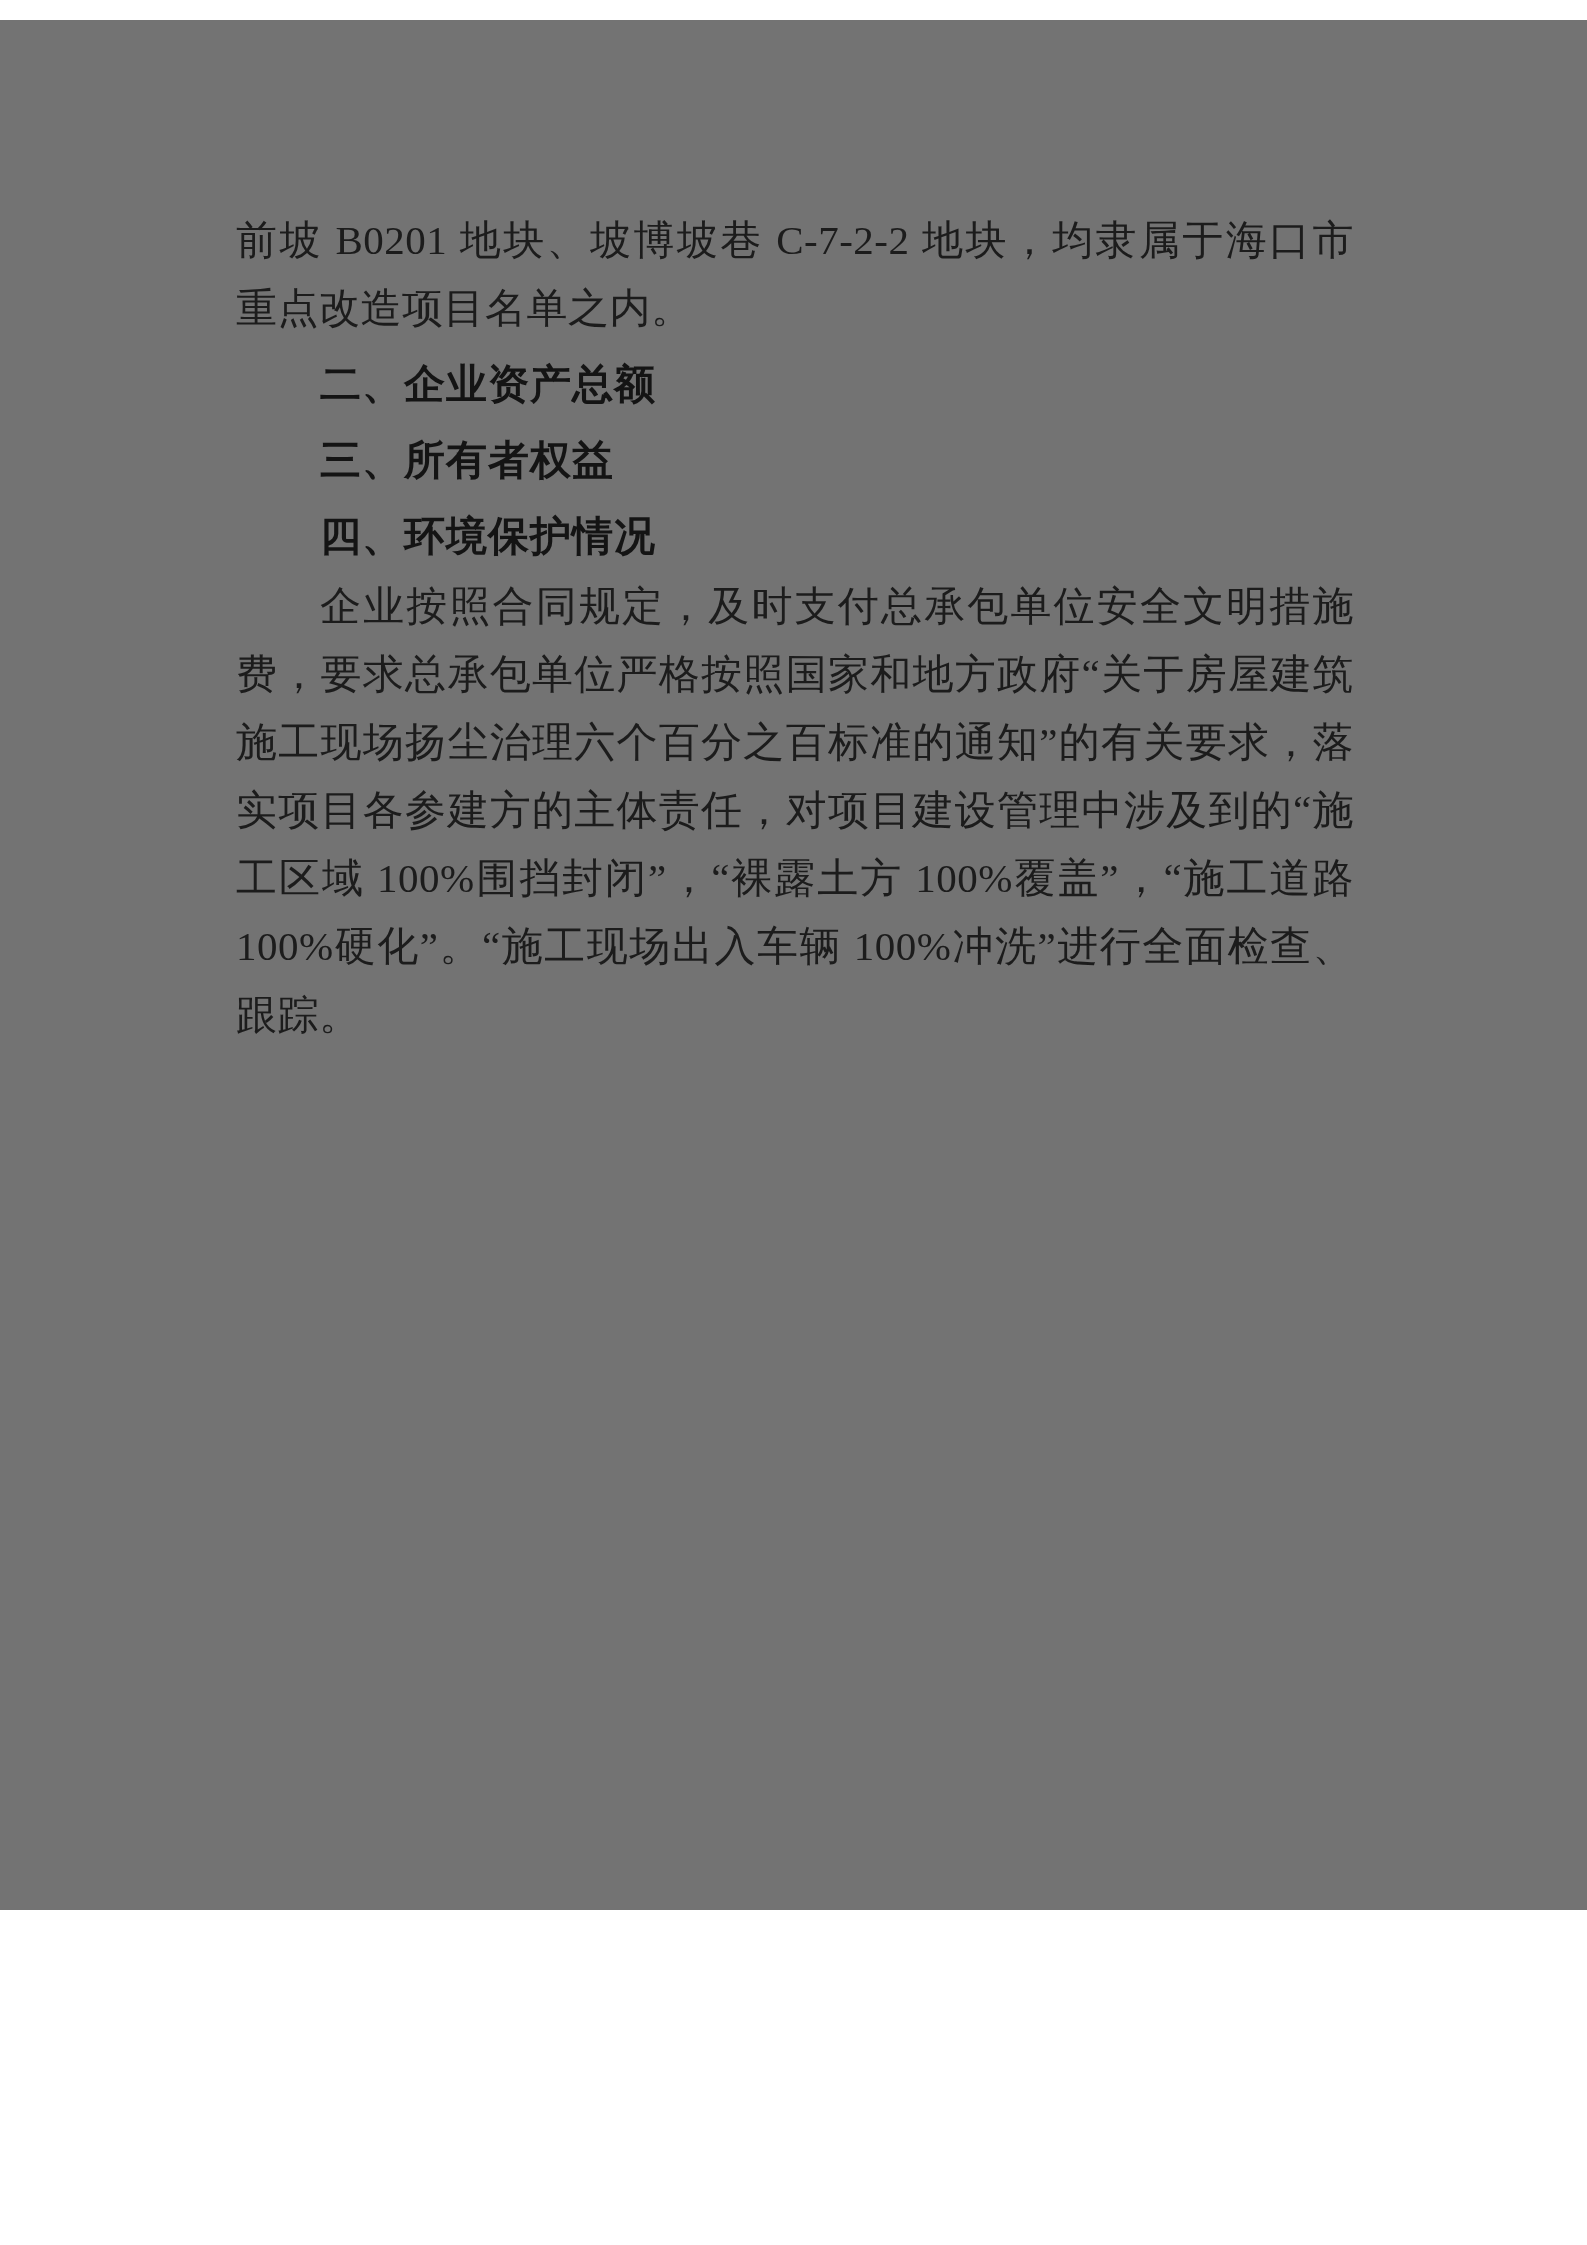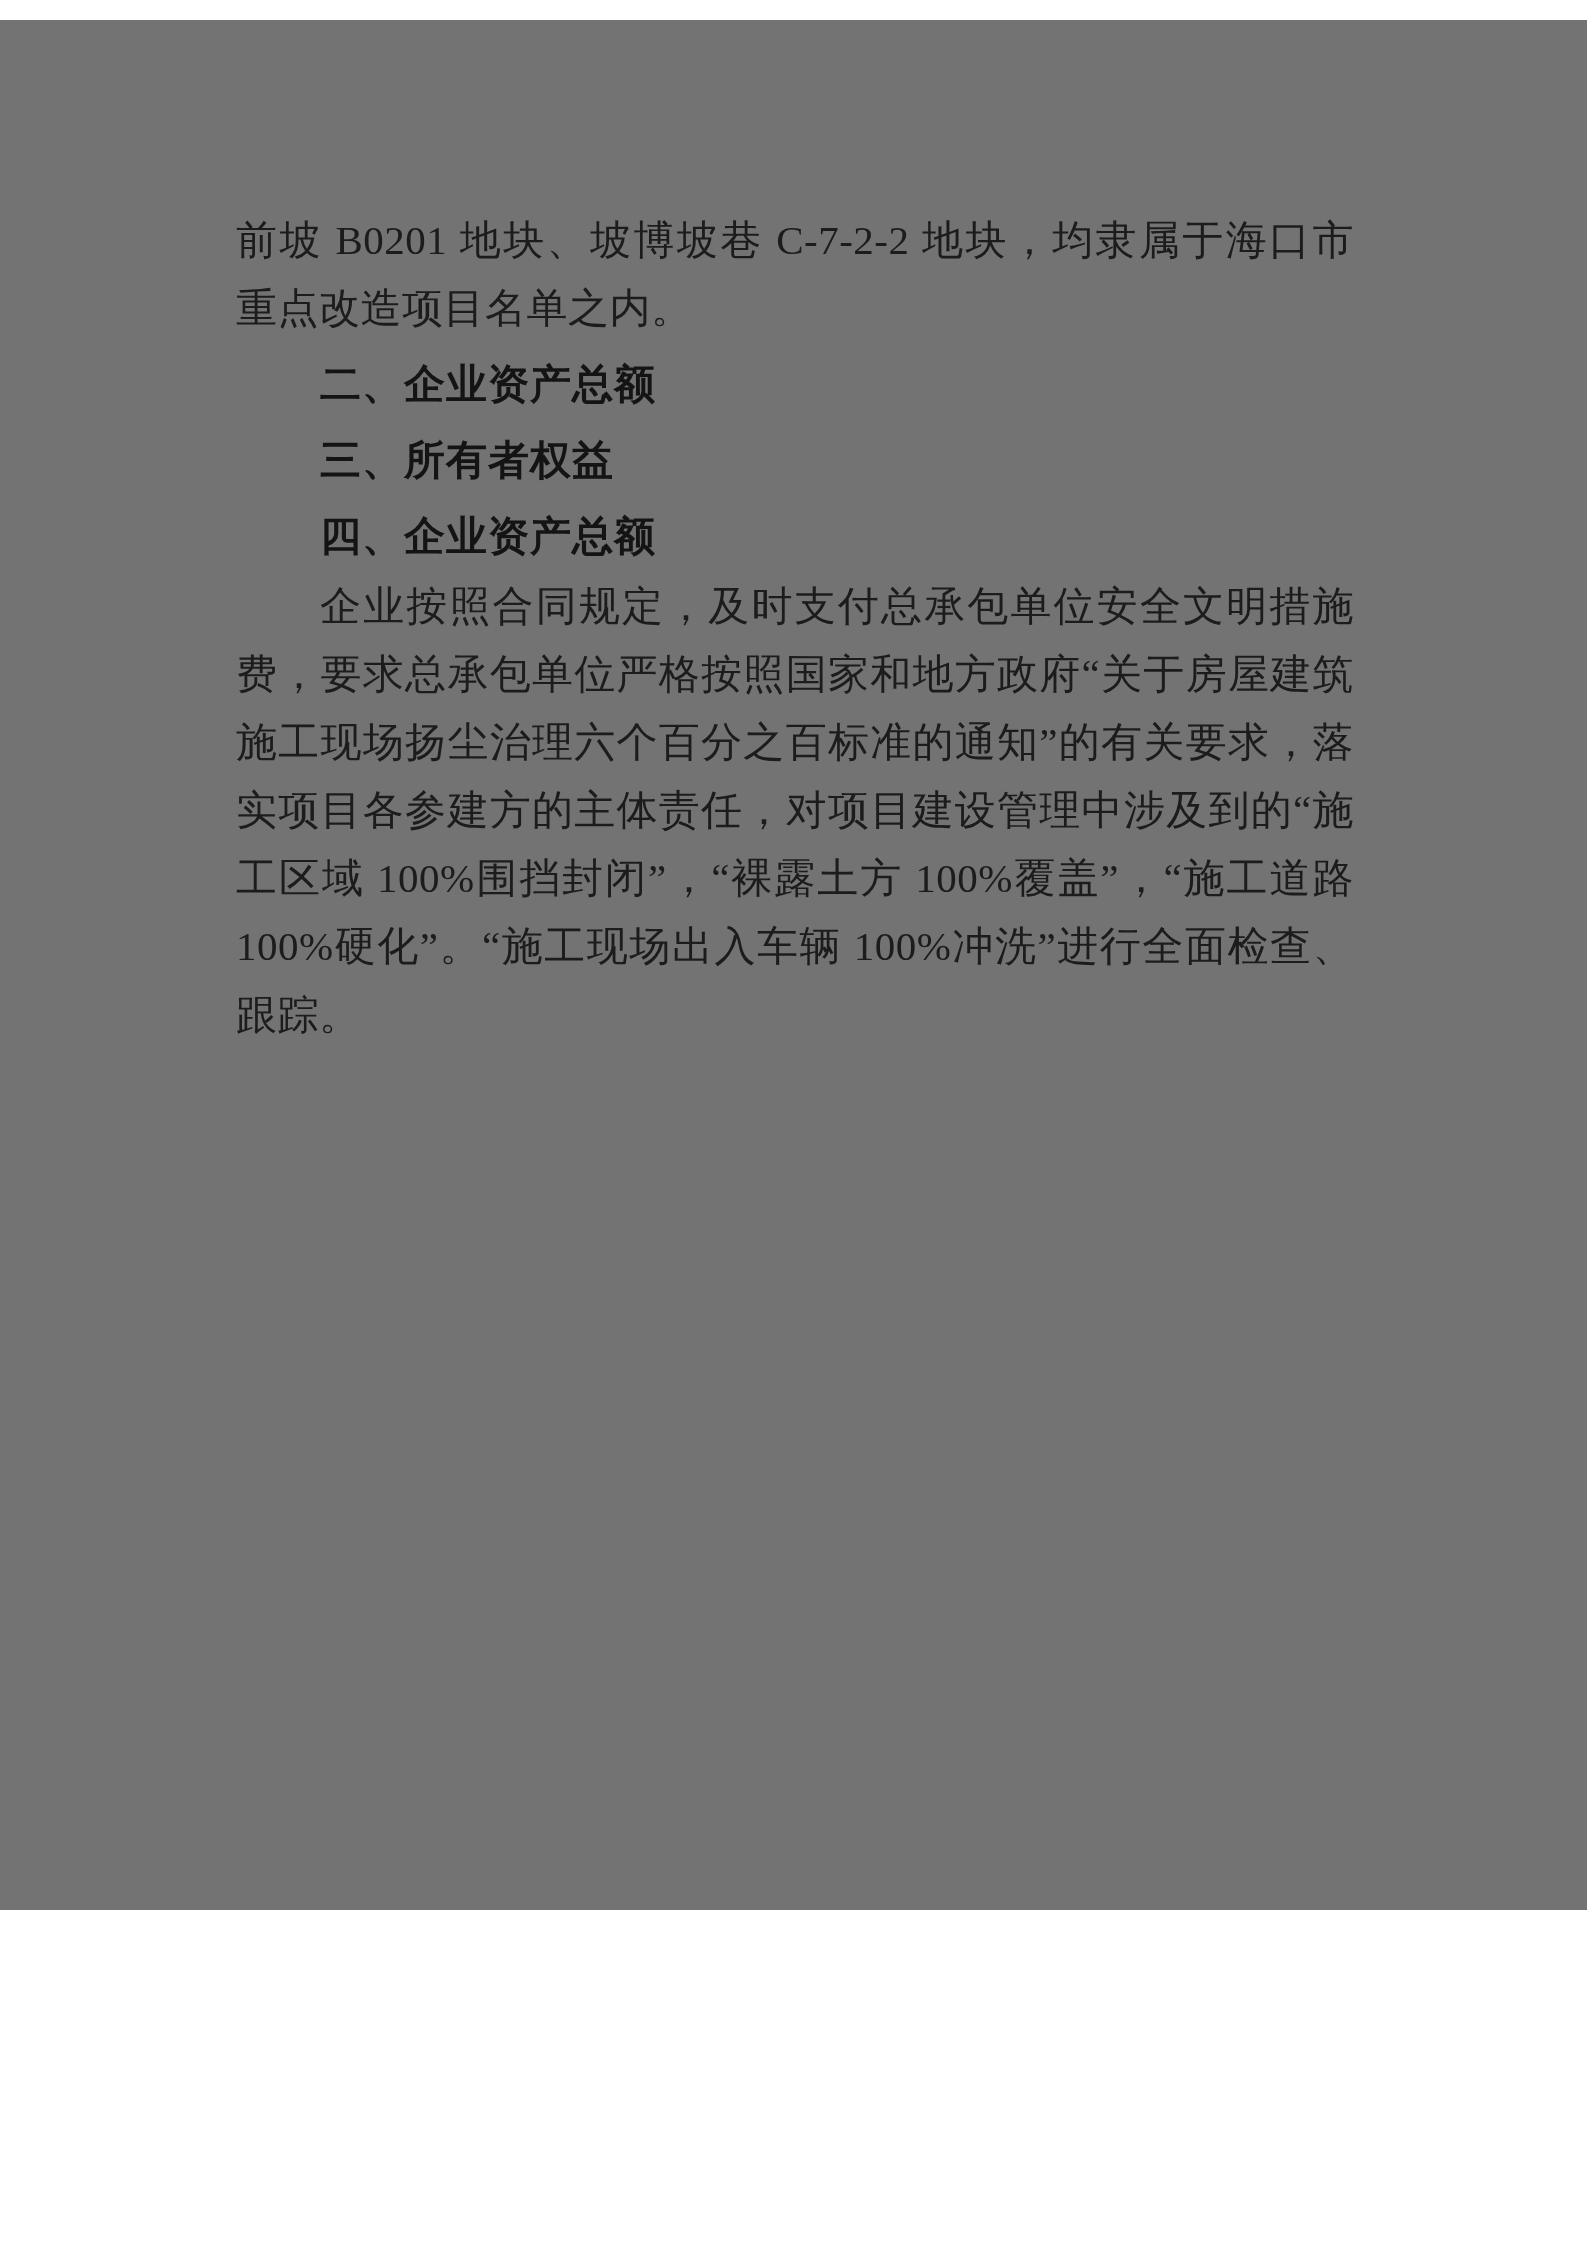--- a/index.html
+++ b/index.html
@@ -61,18 +61,18 @@
   <div class="content">
 
     <p class="para">前坡 B0201 地块、坡博坡巷 C-7-2-2 地块，均隶属于海口市重点改造项目名单之内。</p>
 
     <h2 class="heading">二、企业资产总额</h2>
 
 
     <h2 class="heading">三、所有者权益</h2>
 
 
-    <h2 class="heading">四、企业资产总额</h2>
+    <h2 class="heading">四、环境保护情况</h2>
 
     <p class="para indent">企业按照合同规定，及时支付总承包单位安全文明措施费，要求总承包单位严格按照国家和地方政府“关于房屋建筑施工现场扬尘治理六个百分之百标准的通知”的有关要求，落实项目各参建方的主体责任，对项目建设管理中涉及到的“施工区域 100%围挡封闭”，“裸露土方 100%覆盖”，“施工道路 100%硬化”。“施工现场出入车辆 100%冲洗”进行全面检查、跟踪。</p>
 
   </div>
 </div>
 
 </body></html>

